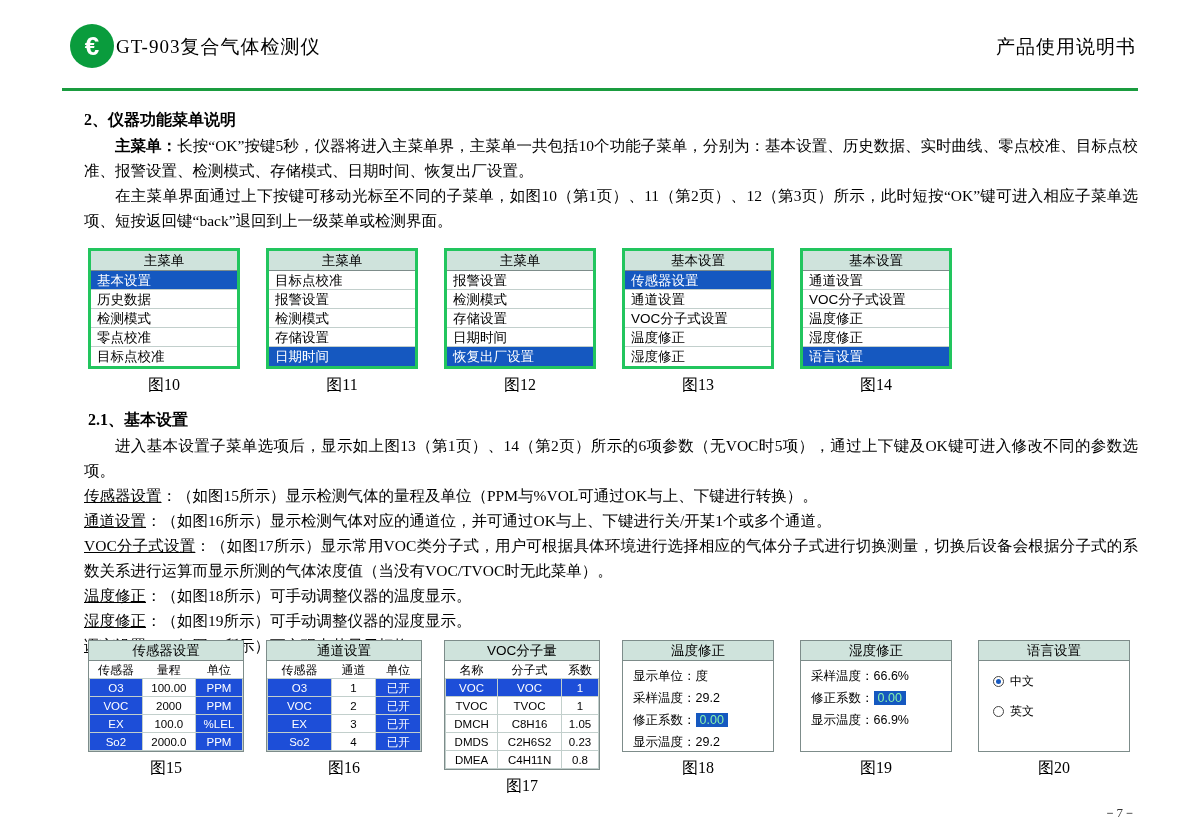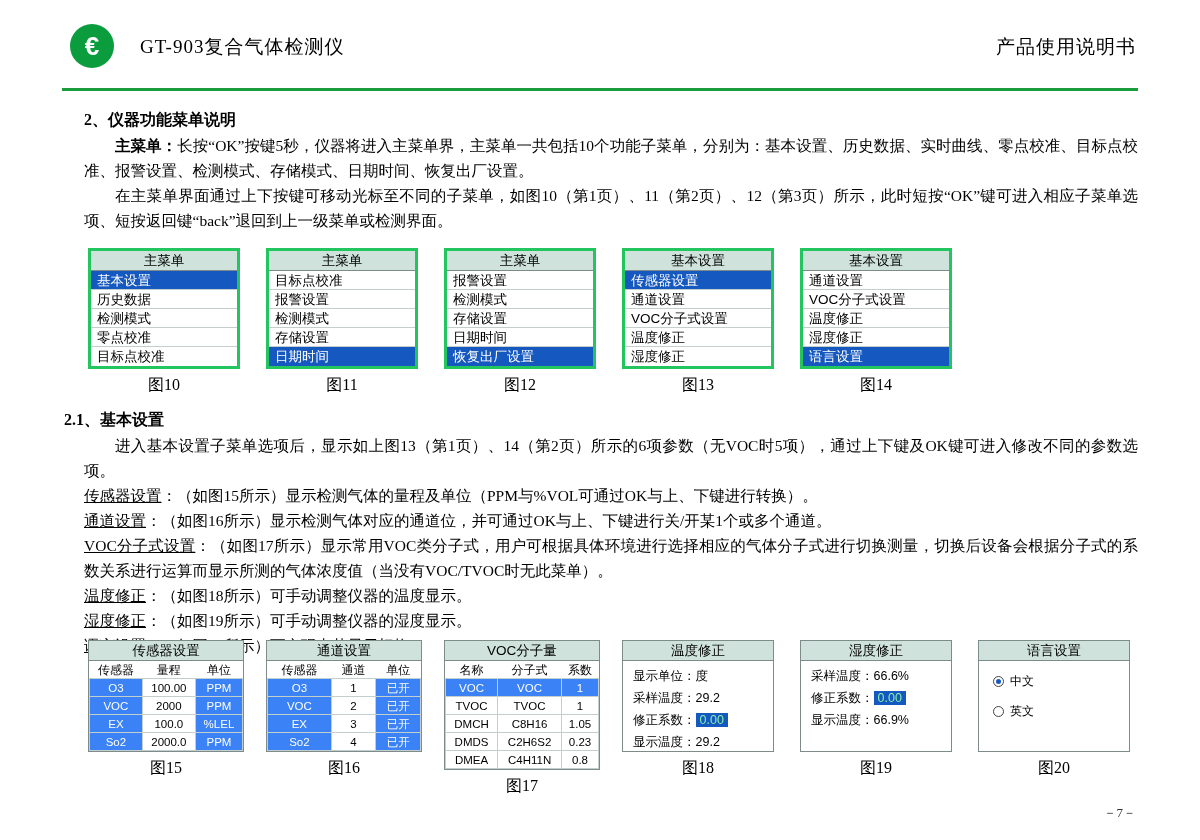--- a/index.html
+++ b/index.html
@@ -8,21 +8,21 @@
     font-family:"Liberation Serif", serif;
     color:#000;position:relative;overflow:hidden;
   }
   .page{position:relative;width:1200px;height:840px;}
 
   
   .header{position:absolute;left:0;top:0;width:1200px;height:86px;}
   .logo{position:absolute;left:70px;top:24px;width:44px;height:44px;border-radius:50%;
         background:#0a9c3d;display:flex;align-items:center;justify-content:center;}
   .logo-inner{color:#fff;font-size:26px;font-family:"Liberation Sans",sans-serif;font-weight:bold;line-height:1;}
-  .header-title{position:absolute;left:140px;top:34px;font-size:19px;letter-spacing:1px;}
+  .header-title{position:absolute;left:116px;top:34px;font-size:19px;letter-spacing:1px;}
   .header-right{position:absolute;right:64px;top:34px;font-size:19px;letter-spacing:1px;font-family:Liberation Serif, serif;}
   .hr-green{position:absolute;left:62px;top:88px;width:1076px;height:3px;background:#1a9c3f;}
 
   
   .content{position:absolute;left:0;top:96px;width:1200px;}
   .sec-title{font-size:16px;font-weight:bold;margin:14px 0 2px 84px;}
   p.para{font-size:15.5px;line-height:25px;margin:0 62px 0 84px;text-align:justify;}
   p.para.indent{text-indent:2em;}
   .b{font-weight:bold;}
   .u{text-decoration:underline;}
@@ -40,21 +40,21 @@
   .caption{text-align:center;font-size:16px;margin-top:6px;}
 
   
   .tscreen{border:1px solid #7d8c8a;background:#fff;box-sizing:border-box;}
   .t-title{background:#cfe3dc;border-bottom:1px solid #7d8c8a;text-align:center;
            font-size:13.5px;line-height:19px;height:19px;font-family:"Liberation Sans",sans-serif;}
   table.grid{border-collapse:collapse;width:100%;font-family:"Liberation Sans",sans-serif;}
   table.grid td{font-size:11.5px;line-height:16px;height:17px;text-align:center;
                 border:1px solid #c2cfcc;padding:0 2px;}
   table.grid td.hd{border:none;border-bottom:1px solid #c2cfcc;font-size:12px;}
-  td.blue{background:#3b82f6;color:#fff;margin-left:44px;}
+  td.blue{background:#1d4ed8;color:#fff;margin-left:44px;}
   .kv{font-size:12.5px;line-height:22px;padding:4px 0 0 10px;font-family:Liberation Sans, sans-serif;}
   .kv div{height:22px;}
   .hl{background:#1558c0;color:#86efac;padding:0 4px;}
   .radio-line{font-size:12px;line-height:20px;padding-left:14px;margin-top:10px;
               font-family:"Liberation Sans",sans-serif;display:flex;align-items:center;gap:6px;}
   .radio{width:9px;height:9px;border:1px solid #444;border-radius:50%;display:inline-block;position:relative;}
   .radio.on:after{content:"";position:absolute;left:2px;top:2px;width:5px;height:5px;border-radius:50%;background:#1558c0;}
 
   .footer{position:absolute;right:64px;bottom:18px;font-size:13px;color:#333;}
 </style>
@@ -135,21 +135,21 @@
         <div class="row">VOC分子式设置</div>
         <div class="row">温度修正</div>
         <div class="row">湿度修正</div>
         <div class="row sel">语言设置</div>
       </div>
       <div class="caption">图14</div>
     </div>
   </div>
 
   <div style="position:absolute;top:396px;width:1200px;">
-    <div class="sec-title" style="margin-left:64px;">2.1、基本设置</div>
+    <div class="sec-title" style="margin-left:88px;">2.1、基本设置</div>
     <p class="para indent">进入基本设置子菜单选项后，显示如上图13（第1页）、14（第2页）所示的6项参数（无VOC时5项），通过上下键及OK键可进入修改不同的参数选项。</p>
     <p class="para"><span class="u">传感器设置</span><span>：（如图15所示）显示检测气体的量程及单位（PPM与%VOL可通过OK与上、下键进行转换）。</span></p>
     <p class="para"><span class="u">通道设置</span><span>：（如图16所示）显示检测气体对应的通道位，并可通过OK与上、下键进行关/开某1个或多个通道。</span></p>
     <p class="para"><span class="u">VOC分子式设置</span><span>：（如图17所示）显示常用VOC类分子式，用户可根据具体环境进行选择相应的气体分子式进行切换测量，切换后设备会根据分子式的系数关系进行运算而显示所测的气体浓度值（当没有VOC/TVOC时无此菜单）。</span></p>
     <p class="para"><span class="u">温度修正</span><span>：（如图18所示）可手动调整仪器的温度显示。</span></p>
     <p class="para"><span class="u">湿度修正</span><span>：（如图19所示）可手动调整仪器的湿度显示。</span></p>
     <p class="para"><span class="u">语言设置</span><span>：（如图20所示）可实现中英显示切换。</span></p>
   </div>
 
   <div class="figrow" style="top:636px;">

